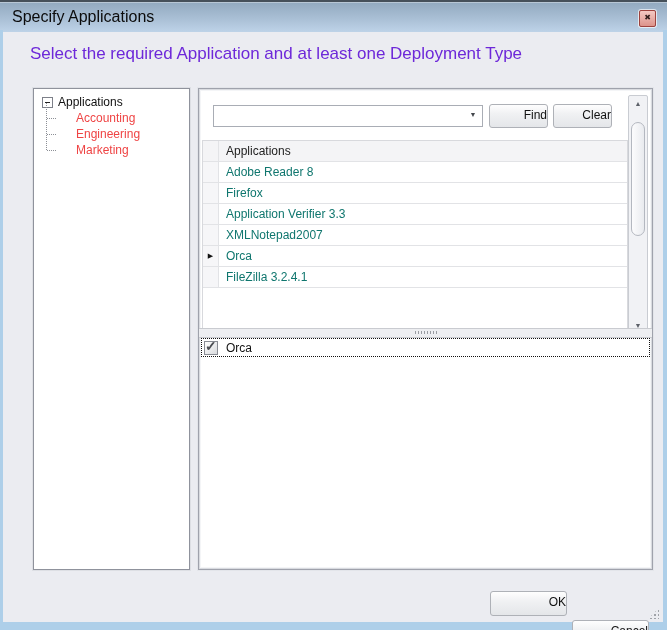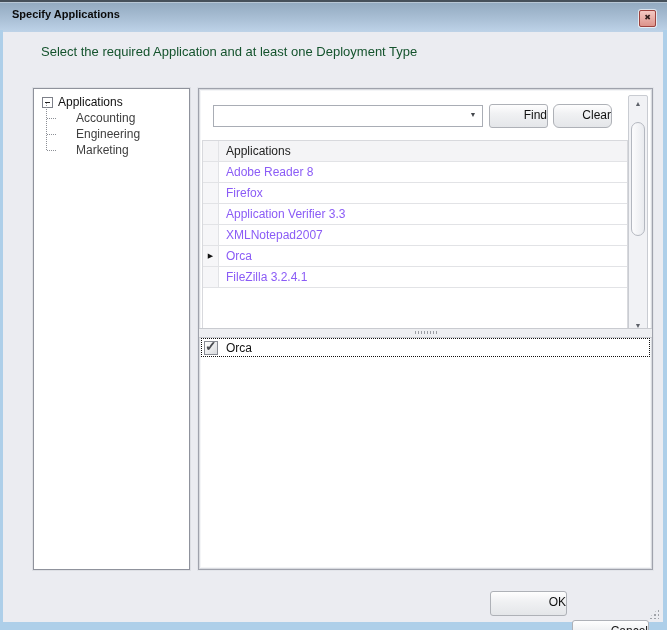--- a/index.html
+++ b/index.html
@@ -19,34 +19,34 @@
 
   
   .titlebar {
     position:absolute; left:0; top:0; right:0; height:30px;
     background:linear-gradient(#92a9bf 0%, #a9bfd5 55%, #bed3e8 100%);
     border-top:2px solid #46505a;
     box-shadow:inset 0 1px 0 rgba(255,255,255,.35);
   }
   .title {
     position:absolute; left:12px; top:6px;
-    font-size:11px; color:#0b0b0b;font-weight:bold;
+    font-size:16px; color:#0b0b0b;
   }
   .close-btn {
     position:absolute; right:11px; top:8px; width:15px; height:15px;
     border:1px solid #9e423d; border-radius:2px;
     background:linear-gradient(#f3c9c3,#dd938b);
     box-shadow:0 0 0 1px rgba(255,255,255,.65);
     text-align:center; line-height:13px; font-size:8px; color:#33201e;
     cursor:default;
   }
 
   .instruction {
     position:absolute; left:30px; top:44px;
-    font-size:13px; color:#14532d;margin-left:11px;
+    font-size:17px; color:#6d28d9;
   }
 
   
   .tree-panel {
     position:absolute; left:33px; top:88px; width:155px; height:480px;
     background:#fff; border:1px solid #8f929c;
     box-shadow:0 0 0 1px #dddfe4;
   }
   .tree-root { position:absolute; left:0; top:5px; right:0; height:16px; }
   .expander {
@@ -58,21 +58,21 @@
   }
   .tree-root-label { position:absolute; left:24px; top:0; font-size:12px; line-height:16px; color:#111; }
   .tree-vline {
     position:absolute; left:12px; top:14px; height:47px; width:0;
     border-left:1px dotted #8c8f96;
   }
   .tree-hline { position:absolute; left:13px; width:9px; height:0; border-top:1px dotted #8c8f96; }
   .hl1 { top:29px; } .hl2 { top:45px; } .hl3 { top:61px; }
   .tree-child { position:absolute; left:0; right:0; height:16px; }
   .tc1 { top:21px; } .tc2 { top:37px;padding-left:44px; } .tc3 { top:53px; }
-  .tree-child-label { position:absolute; left:42px; top:0; font-size:12px; line-height:16px; color:#404040; }
+  .tree-child-label { position:absolute; left:42px; top:0; font-size:12px; line-height:16px; color:#ef4444; }
 
   
   .right-panel {
     position:absolute; left:198px; top:88px; width:453px; height:480px;
     background:#fff; border:1px solid #9fa2ac;
     box-shadow:inset 0 0 0 1px #d9dbe0, inset 0 0 0 2px #f4f5f7, 0 0 0 1px #e3e5ea;
   }
   .combo {
     position:absolute; left:14px; top:16px; width:268px; height:20px;
     border:1px solid #a9adb5; background:#fff;
@@ -87,21 +87,21 @@
     text-align:center; line-height:18px; font-size:7px; color:#44474d;
   }
   .btn {
     position:absolute; height:22px;
     border:1px solid #aeb1b7; border-radius:3px;
     background:linear-gradient(#fefefe,#f0f1f3 40%,#e4e6e9);
     font-size:12px; color:#111; text-align:right; line-height:20px;
     cursor:default;
   }
   .find-btn  { left:290px; top:15px; width:57px; }
-  .clear-btn { left:354px; top:15px; width:57px;border-radius:6px; }
+  .clear-btn { left:354px; top:15px; width:57px; }
 
   
   .vscroll {
     position:absolute; left:429px; top:6px; width:18px; height:238px;
     background:#f1f2f5; border:1px solid #c9ccd2; border-radius:2px;
   }
   .vs-up, .vs-down {
     position:absolute; left:0; right:0; height:14px;
     text-align:center; font-size:7px; color:#5d6169; line-height:14px;
   }
@@ -118,21 +118,21 @@
     overflow:hidden; border:1px solid #d8d9dd; border-bottom:none;
     background:#fff;
   }
   .g-row { height:20px; display:flex; border-bottom:1px solid #e2e3e6; }
   .g-ind {
     width:15px; border-right:1px solid #e2e3e6; background:#f6f6f8;
     text-align:center; line-height:20px; font-size:7px; color:#111;
   }
   .g-cell {
     flex:1; font-size:12px; line-height:20px; padding-left:7px;
-    color:#8b5cf6; background:#fff; white-space:nowrap; overflow:hidden;
+    color:#0f766e; background:#fff; white-space:nowrap; overflow:hidden;
   }
   .g-header .g-cell { background:#f4f4f6; color:#222; }
   .g-header .g-ind  { background:#f4f4f6; }
 
   
   .splitter {
     position:absolute; left:0; right:0; top:239px; height:8px;
     background:#edeef1; border-top:1px solid #c9cbd0; border-bottom:1px solid #c9cbd0;
   }
   .splitter .grip {

